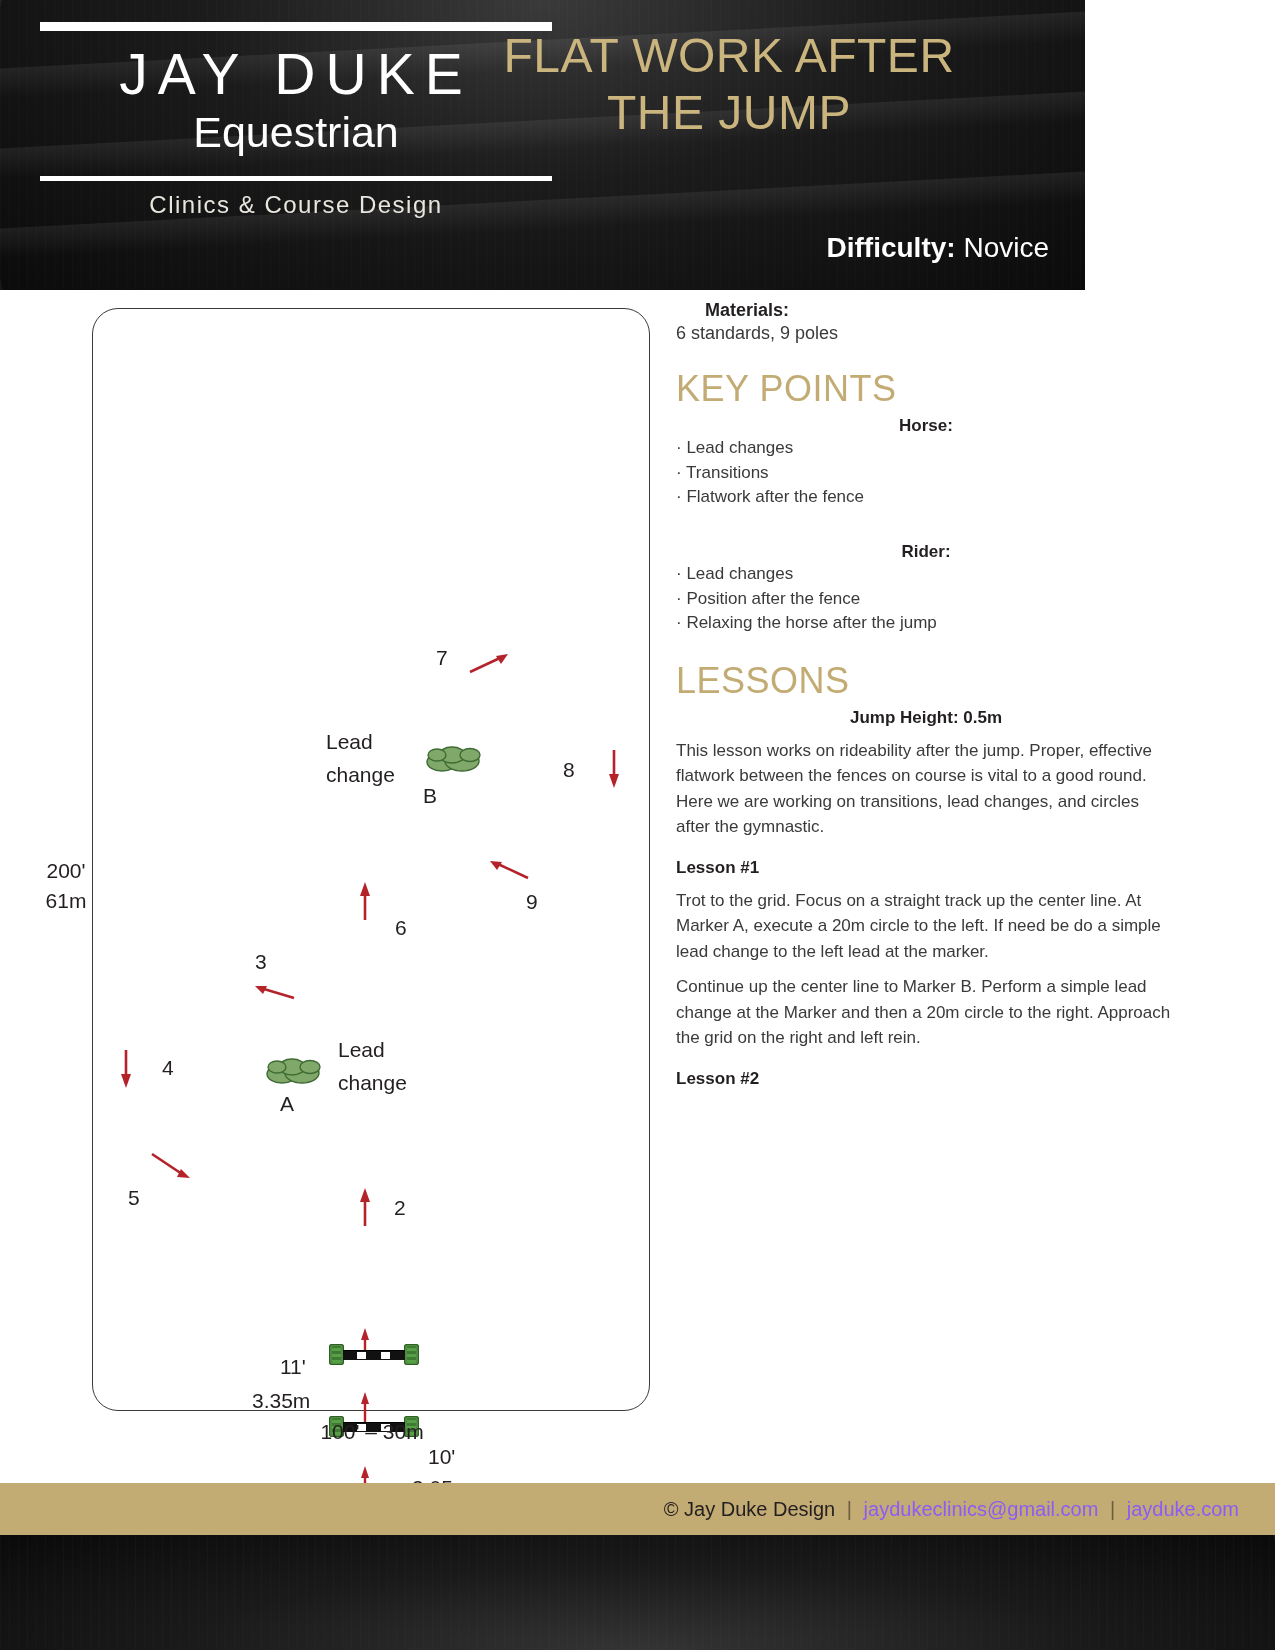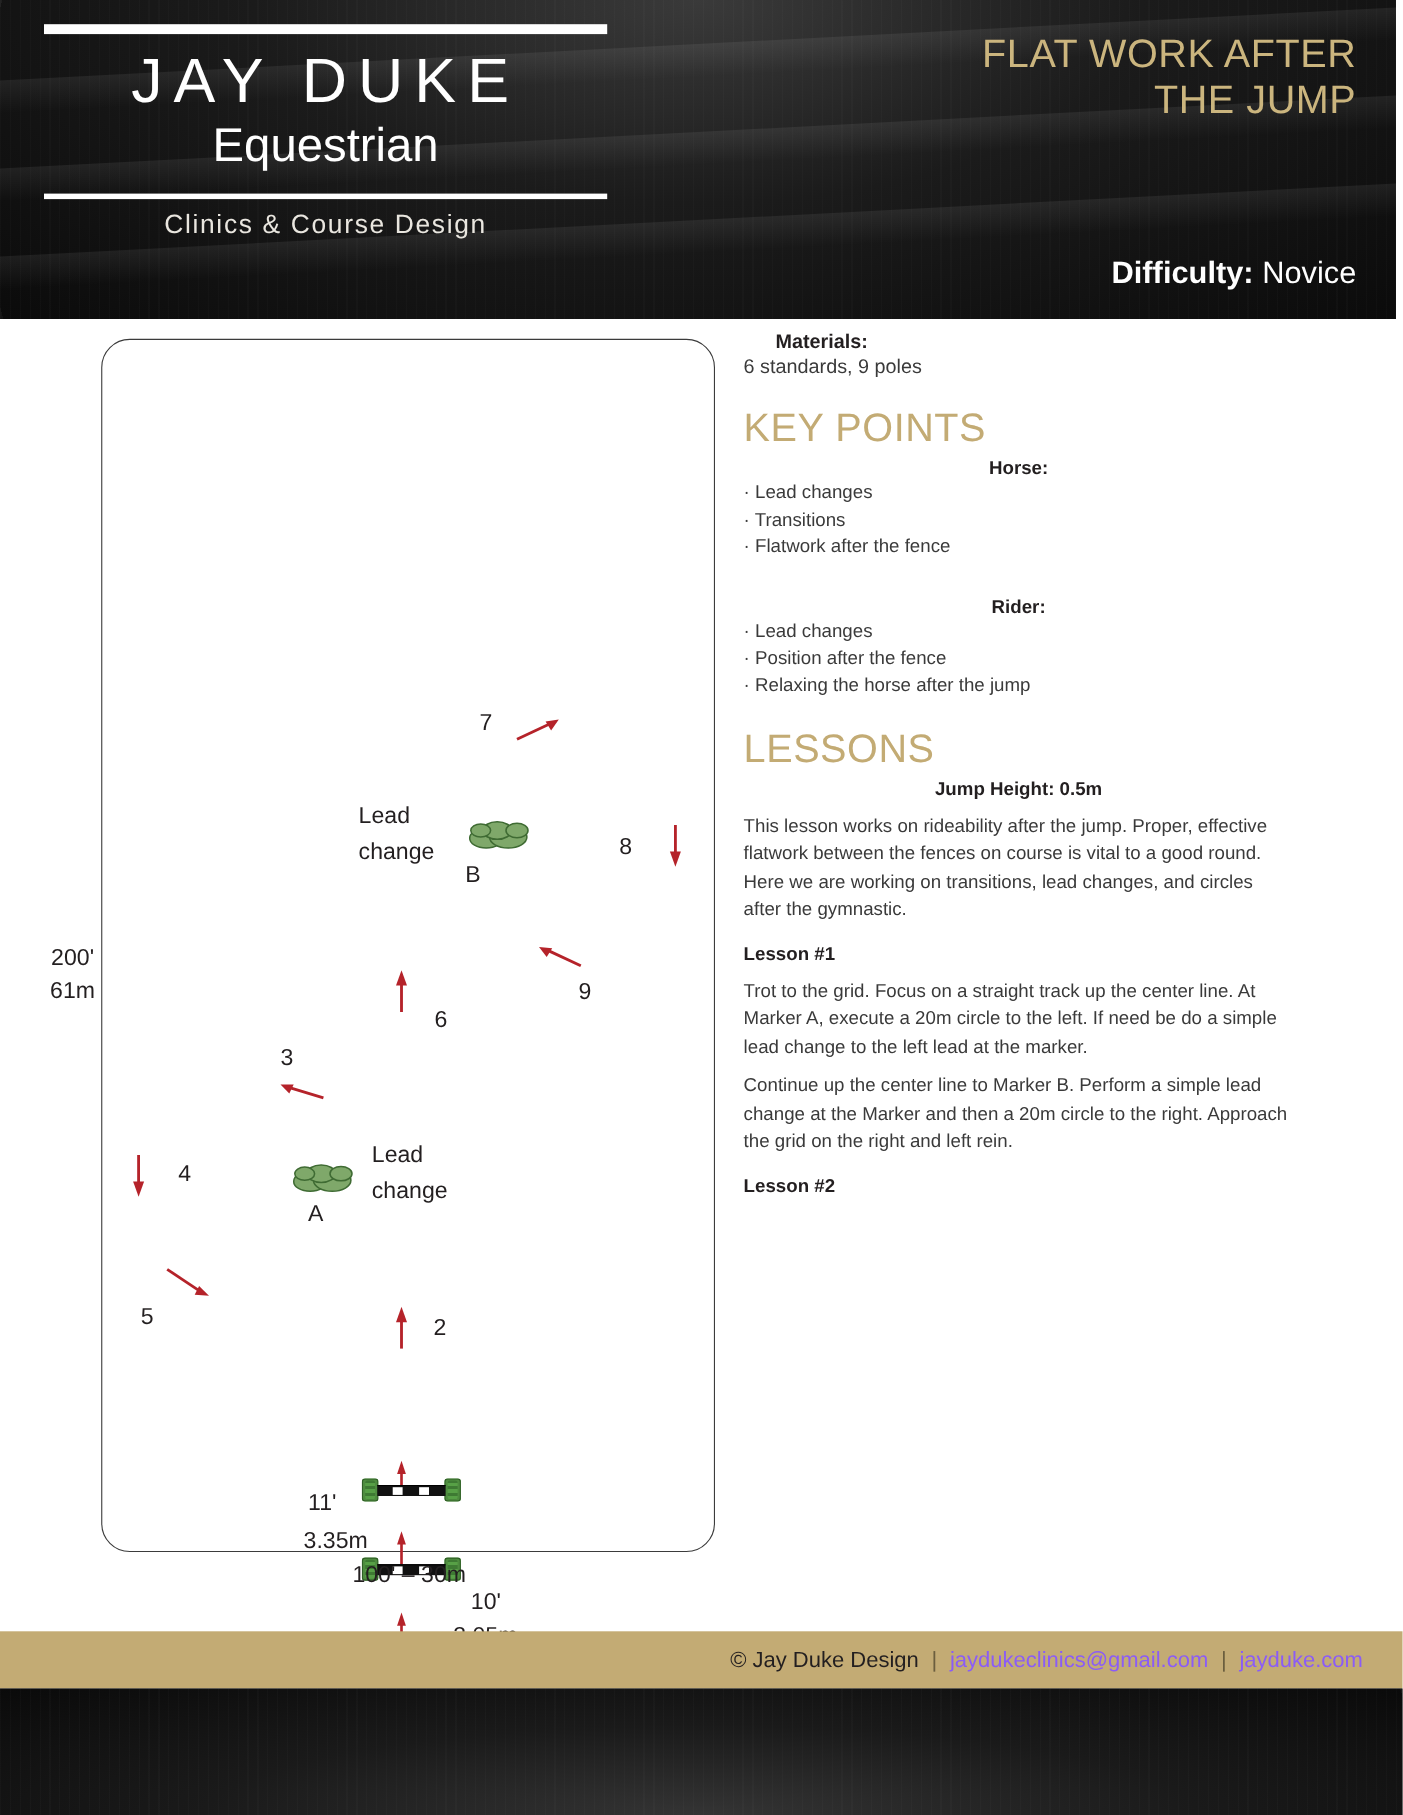--- a/index.html
+++ b/index.html
@@ -4,21 +4,21 @@
 <style>
   html,body{margin:0;padding:0;}
   body{
     width:1275px;height:1650px;position:relative;overflow:hidden;
     background:#ffffff;
     font-family:"Liberation Sans", sans-serif;
     color:#231f20;
   }
   
   .header{
-    position:absolute;left:0;top:0;width:1269px;height:290px;
+    position:absolute;left:0;top:0;width:1085px;height:290px;
     background:#141414;
     overflow:hidden;
   }
   .header .tex{
     position:absolute;inset:0;
     background:
       linear-gradient(105deg, rgba(255,255,255,.05) 0 2px, rgba(0,0,0,0) 2px 26px),
       linear-gradient(75deg, rgba(255,255,255,.04) 0 3px, rgba(0,0,0,0) 3px 40px),
       radial-gradient(ellipse at 50% 0%, #3a3a3a 0%, #1b1b1b 45%, #0b0b0b 100%);
   }
@@ -40,22 +40,22 @@
     margin:14px 0 0 0;line-height:1.05;white-space:nowrap;
     font-family:"Liberation Sans", sans-serif;
   }
   .brand .eq{
     color:#ffffff;font-size:43px;font-weight:300;margin-top:2px;line-height:1.2;
   }
   .brand .sub{
     color:#e9e6df;font-size:24px;font-weight:300;letter-spacing:1.5px;margin-top:10px;
   }
   .title{
-    position:absolute;right:36px;top:28px;width:640px;text-align:right;
-    color:#cbb57e;font-size:36px;line-height:1.18;letter-spacing:.5px;
+    position:absolute;right:36px;top:28px;width:640px;text-align:center;
+    color:#cbb57e;font-size:48px;line-height:1.18;letter-spacing:.5px;
     font-family:"Liberation Sans", sans-serif;
   }
   .difficulty{
     position:absolute;right:36px;top:232px;text-align:right;
     font-size:28px;color:#ffffff;
   }
   .difficulty b{font-weight:bold;}
   .difficulty span{font-weight:400;}
 
   
@@ -332,21 +332,21 @@
         <i></i>
       </div>
     <div class="bar">
         <span class="w1"></span>
         <span class="w2"></span>
       </div>
   </div>
   <div class="lbl" style="left:282px;top:1205px;">1</div>
 
   <div class="lbl" style="left:188px;top:1047px;">11'</div>
-  <div class="lbl" style="left:184px;top:1081px;">3.35m</div>
+  <div class="lbl" style="left:160px;top:1081px;">3.35m</div>
 
   <div class="lbl" style="left:336px;top:1137px;">10'</div>
   <div class="lbl" style="left:320px;top:1168px;">3.05m</div>
 
   <div class="lbl" style="left:196px;top:1200px;">8'</div>
   <div class="lbl" style="left:172px;top:1230px;">2.45m</div>
 
   <div class="sbar d" style="left:240px;top:1246px;width:78px;"></div>
   <div class="lbl small" style="left:324px;top:1237px;">5'</div>
 

